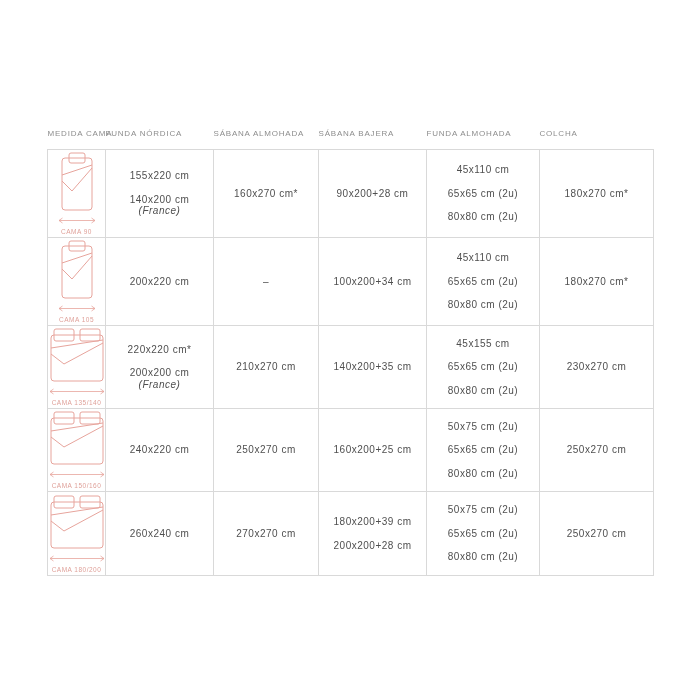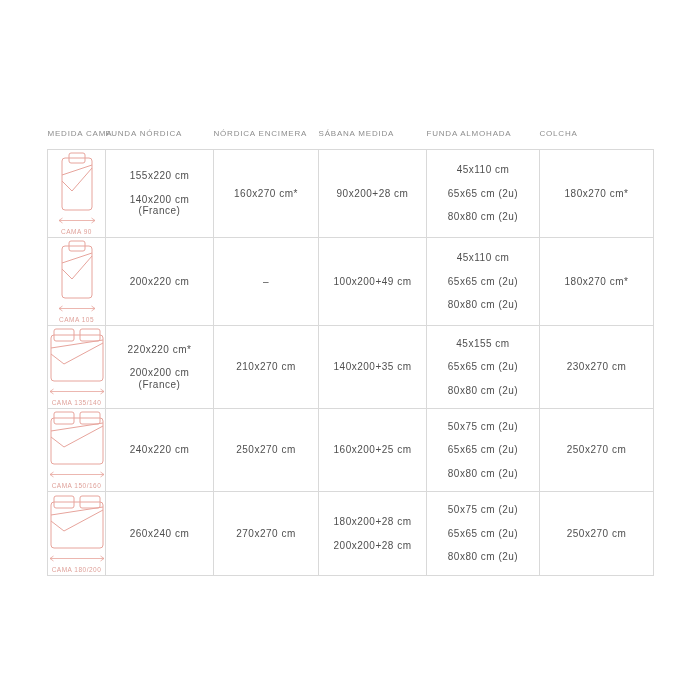--- a/index.html
+++ b/index.html
@@ -24,21 +24,21 @@
   }
   .size-table tbody td{
     border:1px solid #d9d9d9;text-align:center;vertical-align:middle;
     font-size:10px;color:#4f4f4f;letter-spacing:0.5px;padding:2px;
     background:#ffffff;
   }
   .size-table tbody tr{height:80px;}
   .size-table tbody tr.r1{height:85px;}
   .size-table tbody tr.r5{height:84px;}
   .line{padding:6px 0;line-height:1.15;}
-  .line.tight{padding-top:0;margin-top:-6px;}
+  .line.tight{padding-top:0;margin-top:-6px;font-style:italic;}
   .bed-cell-inner{display:flex;flex-direction:column;align-items:center;justify-content:center;}
   .bed-icon svg{display:block;}
   .measure{margin-top:3px;}
   .bed-label{
     font-size:6.5px;color:#dfa099;letter-spacing:0.5px;margin-top:2px;
     white-space:nowrap;
   }
 </style>
 </head>
 <body>
@@ -51,22 +51,22 @@
           <col class="c2">
           <col class="c3">
           <col class="c4">
           <col class="c5">
           <col class="c6">
       </colgroup>
       <thead>
         <tr>
           <th>MEDIDA CAMA</th>
           <th>FUNDA NÓRDICA</th>
-          <th>NÓRDICA ENCIMERA</th>
-          <th>SÁBANA MEDIDA</th>
+          <th>SÁBANA ALMOHADA</th>
+          <th>SÁBANA BAJERA</th>
           <th>FUNDA ALMOHADA</th>
           <th>COLCHA</th>
         </tr>
       </thead>
       <tbody id="tbody-rows">
           <tr class="r1">
             <td>
               <div class="bed-cell-inner">
                 <span class="bed-icon">
                   <svg width="40" height="60" viewBox="0 0 40 60" fill="none" xmlns="http://www.w3.org/2000/svg">
@@ -123,21 +123,21 @@
                 <div class="bed-label">CAMA 105</div>
               </div>
             </td>
             <td>
               <div class="line">200x220 cm</div>
             </td>
             <td>
               <div class="line">–</div>
             </td>
             <td>
-              <div class="line">100x200+49 cm</div>
+              <div class="line">100x200+34 cm</div>
             </td>
             <td>
               <div class="line">45x110 cm</div>
               <div class="line">65x65 cm (2u)</div>
               <div class="line">80x80 cm (2u)</div>
             </td>
             <td>
               <div class="line">180x270 cm*</div>
             </td>
           </tr>
@@ -239,21 +239,21 @@
                 <div class="bed-label">CAMA 180/200</div>
               </div>
             </td>
             <td>
               <div class="line">260x240 cm</div>
             </td>
             <td>
               <div class="line">270x270 cm</div>
             </td>
             <td>
-              <div class="line">180x200+28 cm</div>
+              <div class="line">180x200+39 cm</div>
               <div class="line">200x200+28 cm</div>
             </td>
             <td>
               <div class="line">50x75 cm (2u)</div>
               <div class="line">65x65 cm (2u)</div>
               <div class="line">80x80 cm (2u)</div>
             </td>
             <td>
               <div class="line">250x270 cm</div>
             </td>

